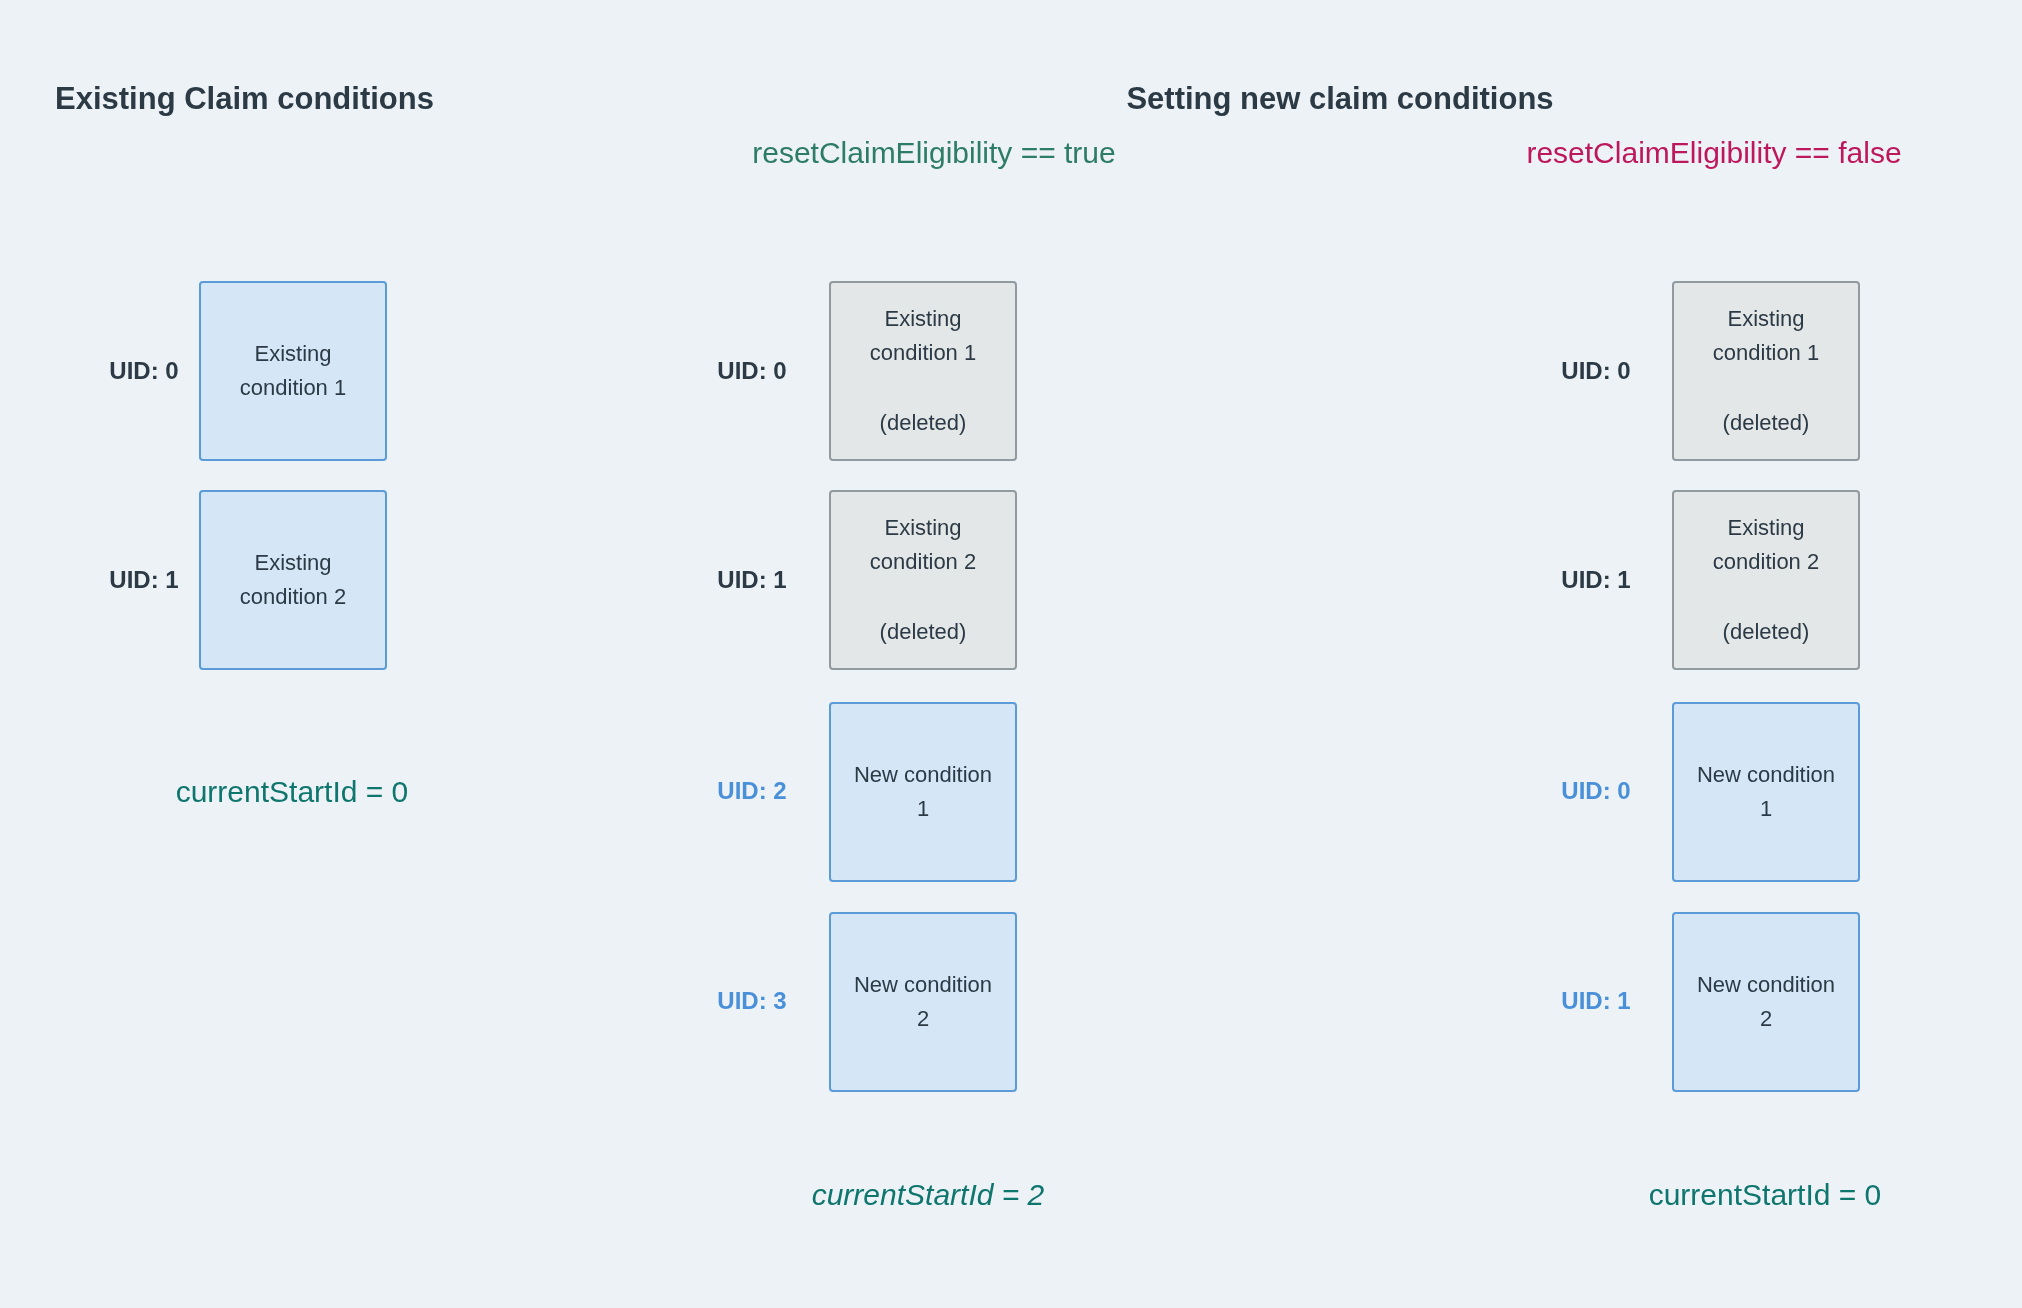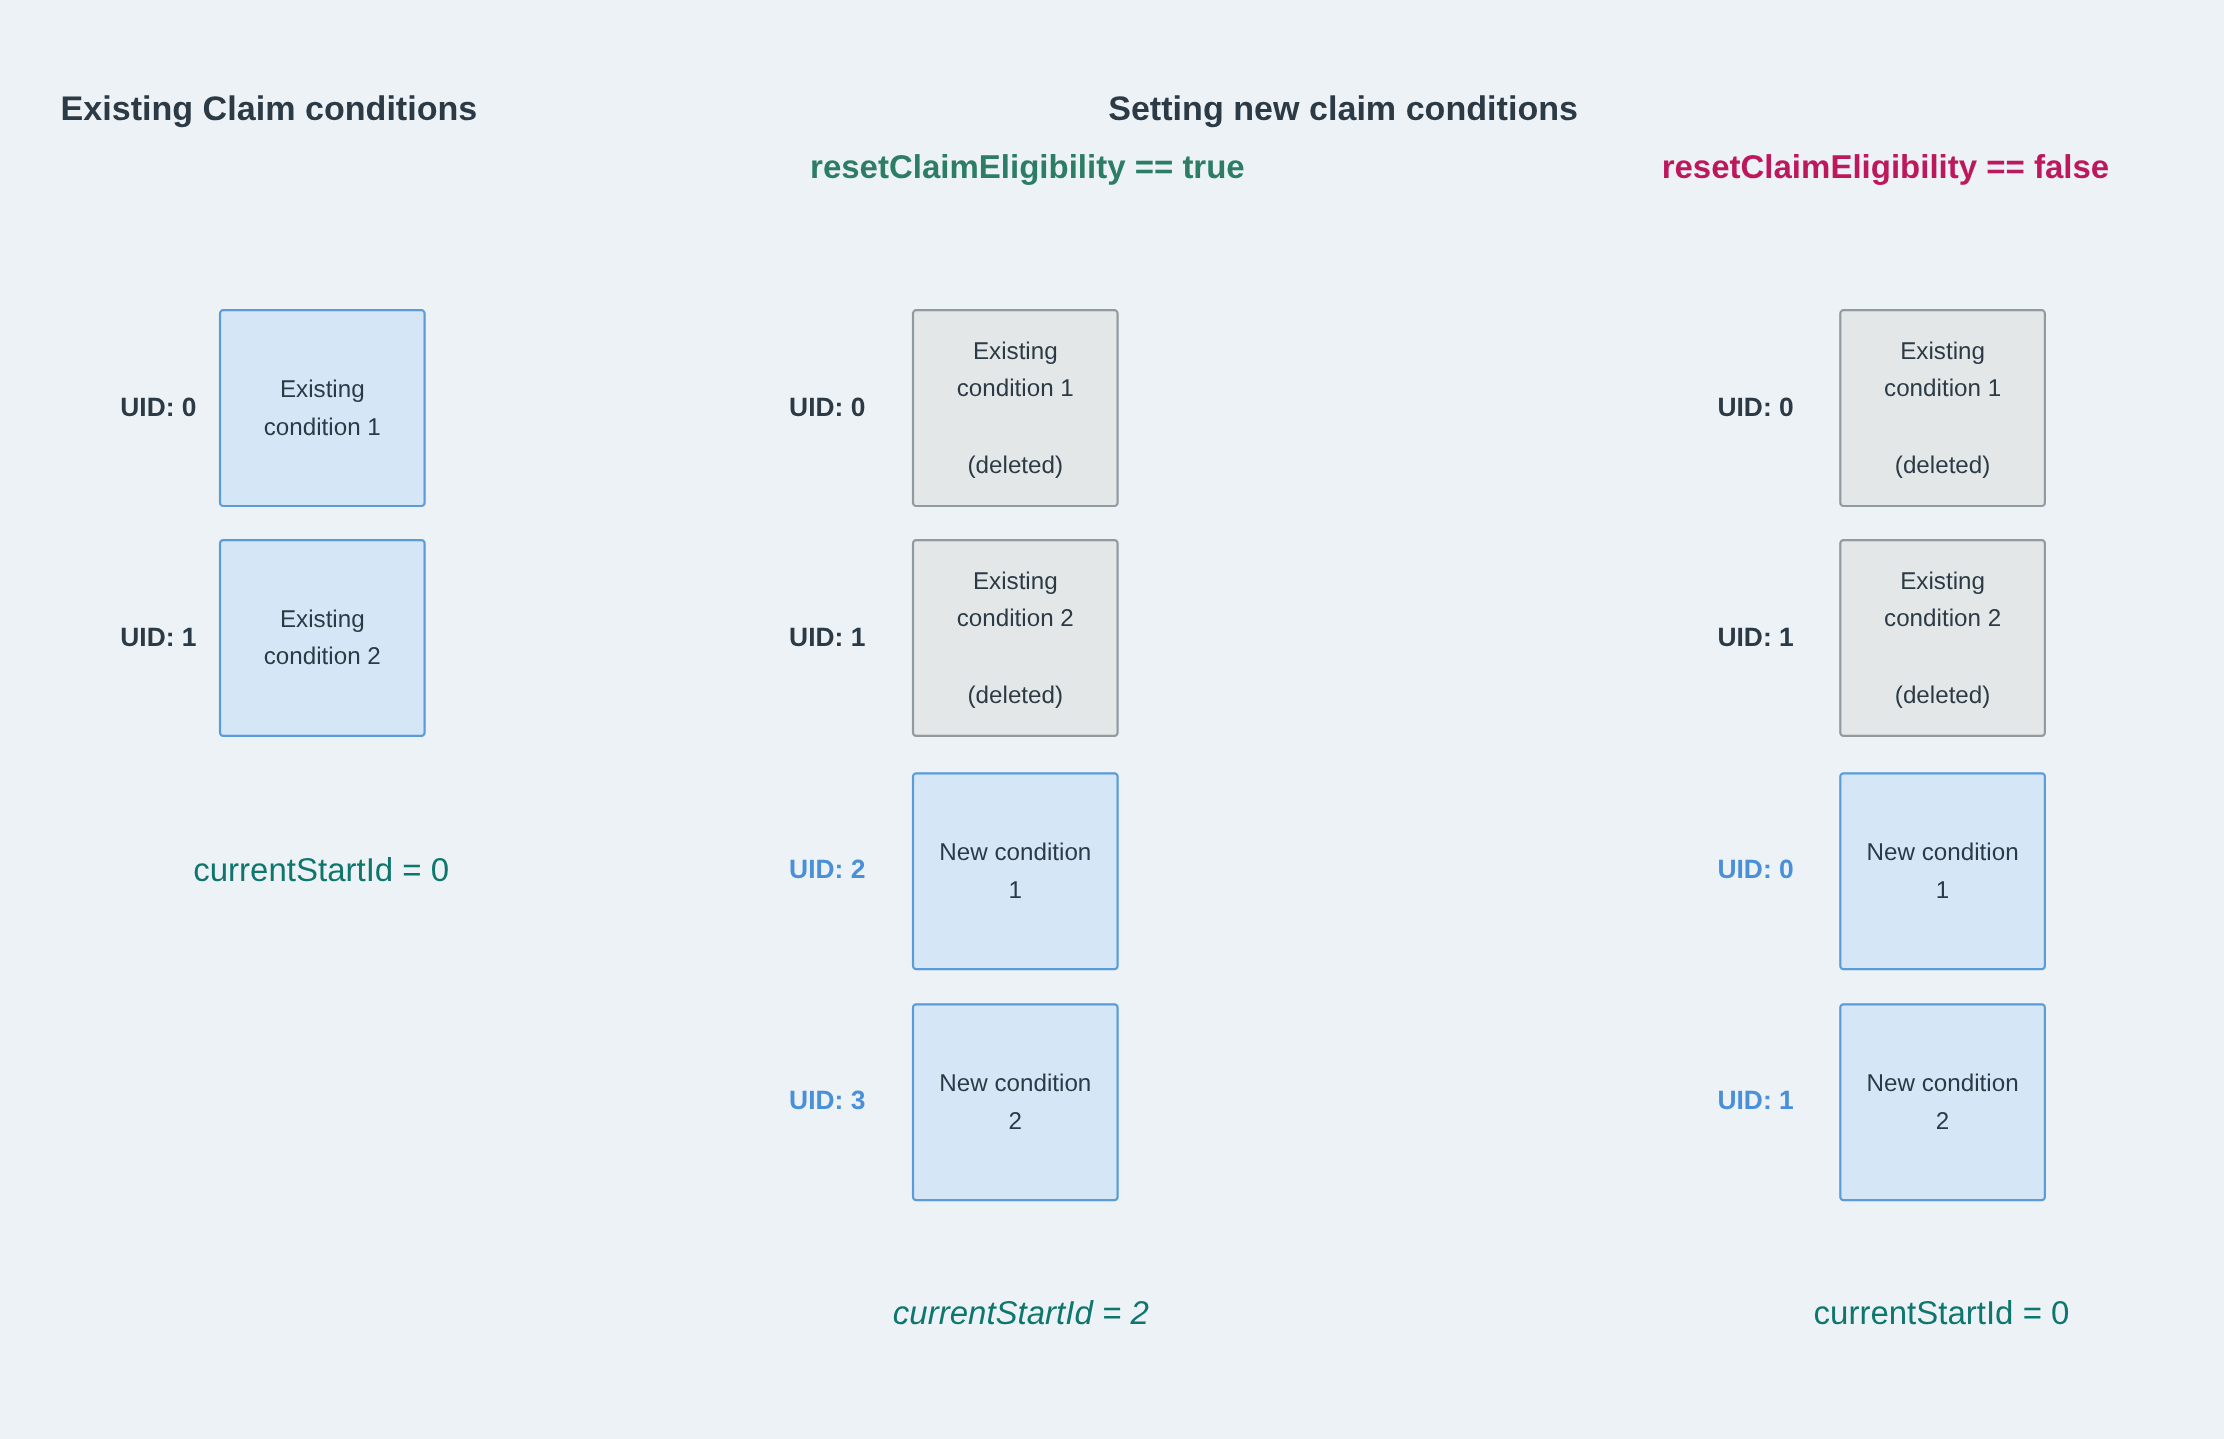--- a/index.html
+++ b/index.html
@@ -18,21 +18,21 @@
 
   .main-title {
     font-size: 31px;
     font-weight: bold;
     color: #2c3a45;
     white-space: nowrap;
     margin-top: 23px;
   }
   .scenario-label {
     font-size: 30px;
-    font-weight: 700;
+    font-weight: 400;
     white-space: nowrap;
   }
   .scenario-true  { color: #2d7c66; }
   .scenario-false { color: #be185d; }
 
   .uid-label {
     font-size: 24px;
     font-weight: bold;
     white-space: nowrap;
     color: #2c3a45;
@@ -87,21 +87,21 @@
   .uy1 { top: 371px; }
   .uy2 { top: 580px; }
   .uy3 { top: 791px; }
   .uy4 { top: 1001px; }
 </style>
 </head>
 <body>
 
 <div class="abs main-title" style="left:55px; top:58px;">Existing Claim conditions</div>
 
-<div class="abs main-title center-x" style="left:1221px; top:58px;">Setting new claim conditions</div>
+<div class="abs main-title center-x" style="left:1340px; top:58px;">Setting new claim conditions</div>
 
 <div class="abs scenario-label scenario-true center-x" style="left:934px; top:136px;">resetClaimEligibility == true</div>
 
 <div class="abs scenario-label scenario-false center-x" style="left:1714px; top:136px;">resetClaimEligibility == false</div>
 
 <div class="abs uid-label center-xy c1-uid uy1">UID: 0</div>
 <div class="abs cond-box box-blue c1-box r1">
   <div class="cond-label">Existing
 condition 1</div>
 </div>

